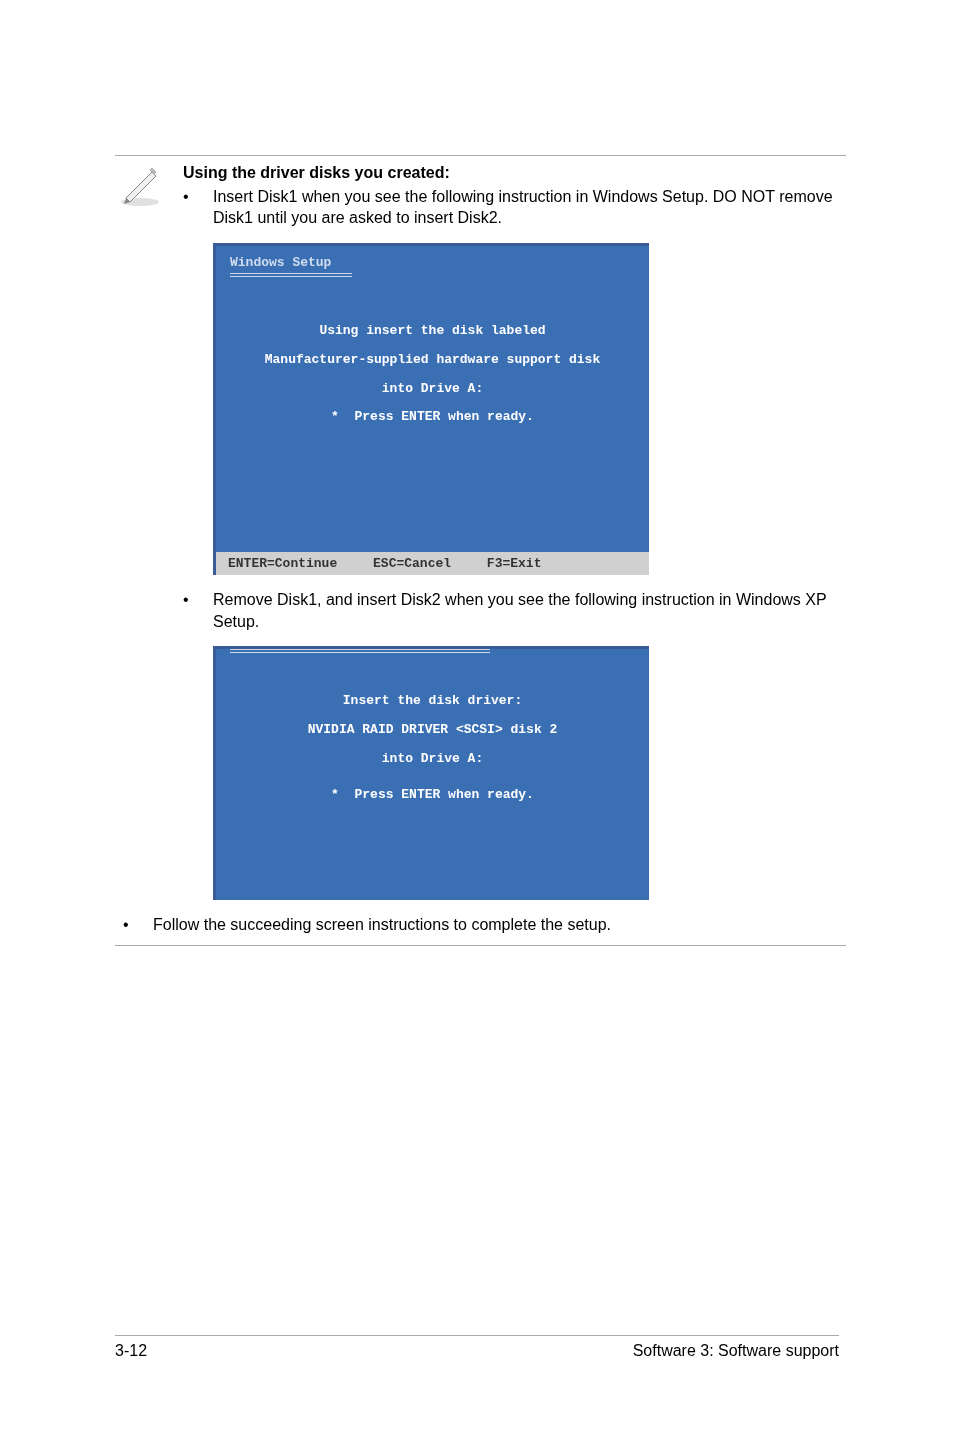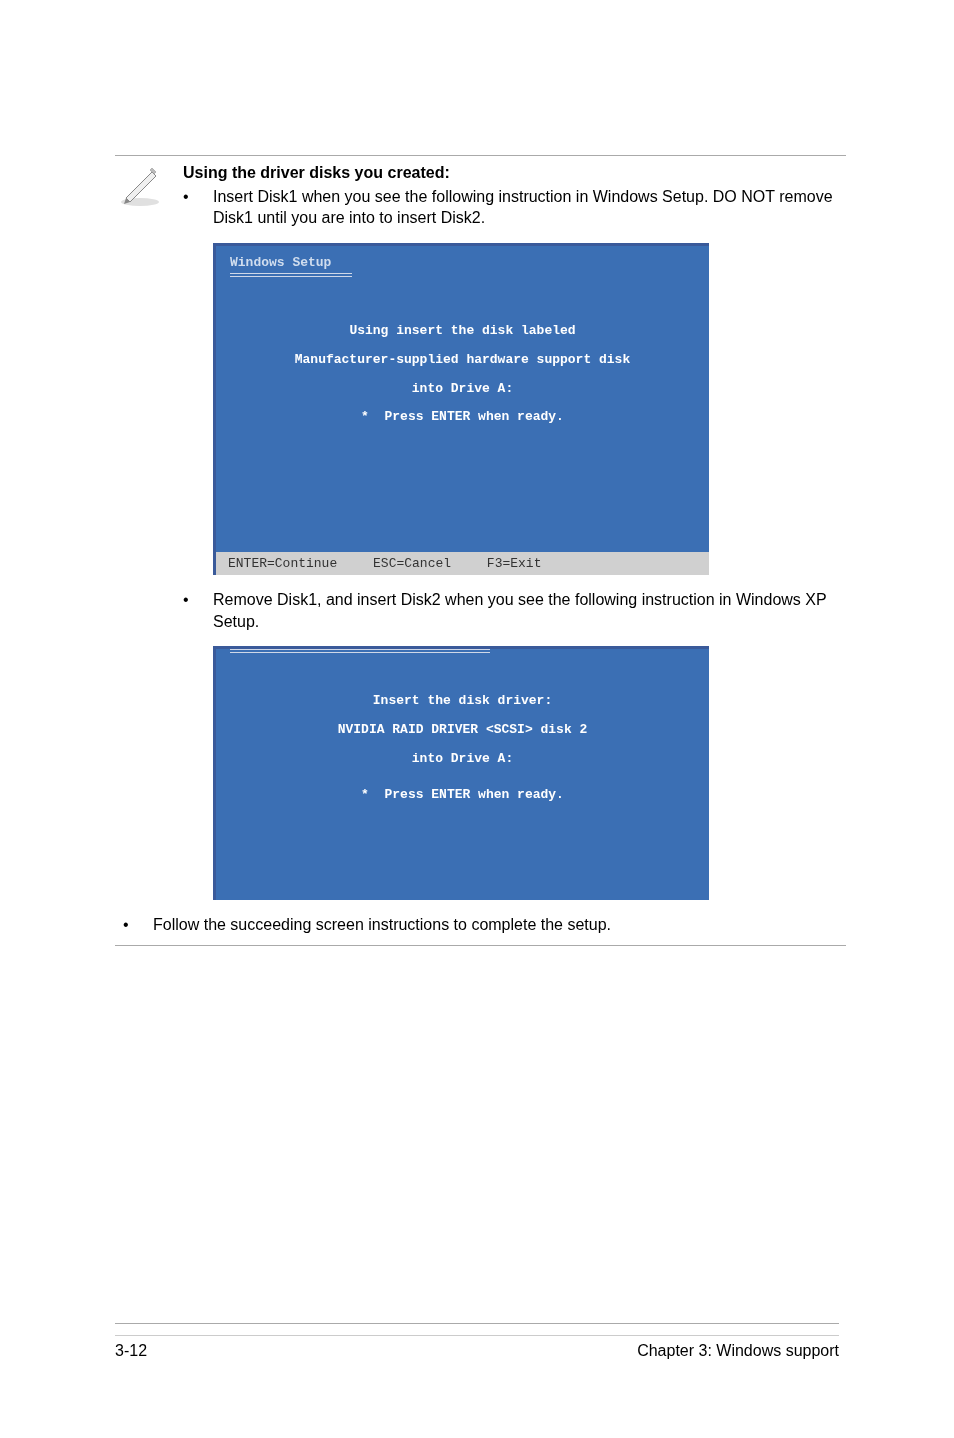--- a/index.html
+++ b/index.html
@@ -47,21 +47,21 @@
       width: 6px;
       flex-shrink: 0;
     }
     .bullet-text {
       flex: 1;
     }
     .screenshot-wrap {
       margin: 14px 0 14px 30px;
     }
     .bios-box {
-      width: 496px;
+      width: 436px;
       background: #3b6fb4;
       border-top: 3px solid #3a5a9a;
       border-left: 3px solid #3a5a9a;
       color: #fff;
       font-family: "Courier New", monospace;
       font-size: 13px;
       font-weight: bold;
     }
     .bios-title {
       padding: 8px 14px 2px 14px;
@@ -80,33 +80,33 @@
       text-align: center;
       line-height: 2.2;
     }
     .bios-content .row { white-space: pre; }
     .bios-statusbar {
       background: #d0d0d0;
       color: #333;
       padding: 3px 12px;
       font-family: "Courier New", monospace;
       font-size: 13px;
-      font-weight: normal;
+      font-weight: bold;
     }
     .bios-statusbar span { margin-right: 28px; }
     .footer {
       position: absolute;
       bottom: 78px;
       left: 115px;
       right: 115px;
       border-top: 1px solid #aaa;
       display: flex;
       justify-content: space-between;
       font-size: 16px;
-      padding-top: 18px;
+      padding-top: 6px;
     }
     .footer-above {
       position: absolute;
       bottom: 102px;
       left: 115px;
       right: 115px;
       border-top: 1px solid #ccc;
     }
   </style>
 </head>
@@ -121,21 +121,21 @@
         <path d="M 8 34 L 34 8 L 38 12 L 12 38 Z" fill="#f0f0f0" stroke="#888" stroke-width="1"></path>
         <path d="M 8 34 L 12 38 L 6 40 Z" fill="#888"></path>
         <path d="M 32 6 L 36 10 L 38 8 L 34 4 Z" fill="#bbb" stroke="#888" stroke-width="0.5"></path>
       </svg>
     </div>
     <div class="note-body">
       <div class="heading">Using the driver disks you created:</div>
 
       <div class="bullet-item">
         <div class="bullet-dot">•</div>
-        <div class="bullet-text">Insert Disk1 when you see the following instruction in Windows Setup. DO NOT remove Disk1 until you are into to insert Disk2.</div>
+        <div class="bullet-text">Insert Disk1 when you see the following instruction in Windows Setup. DO NOT remove Disk1 until you are asked to insert Disk2.</div>
       </div>
 
       <div class="screenshot-wrap">
         <div class="bios-box">
           <div class="bios-title">Windows Setup</div>
           <div class="bios-underline-double">
             <div class="dbl" style="width:122px"></div>
           </div>
           <div class="bios-content">
             <div class="row">Using insert the disk labeled</div>
@@ -178,14 +178,14 @@
       </div>
 
     </div>
   </div>
 
 </div>
 
 <div class="footer-above"></div>
 <div class="footer">
   <div>3-12</div>
-  <div>Chapter 3: Windows support</div>
+  <div>Software 3: Software support</div>
 </div>
 
 </body></html>

